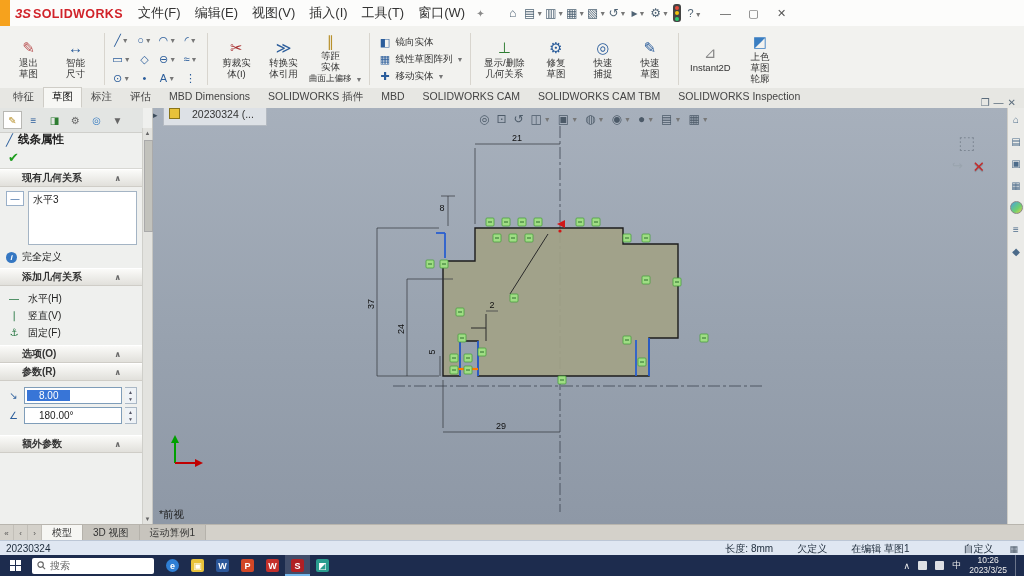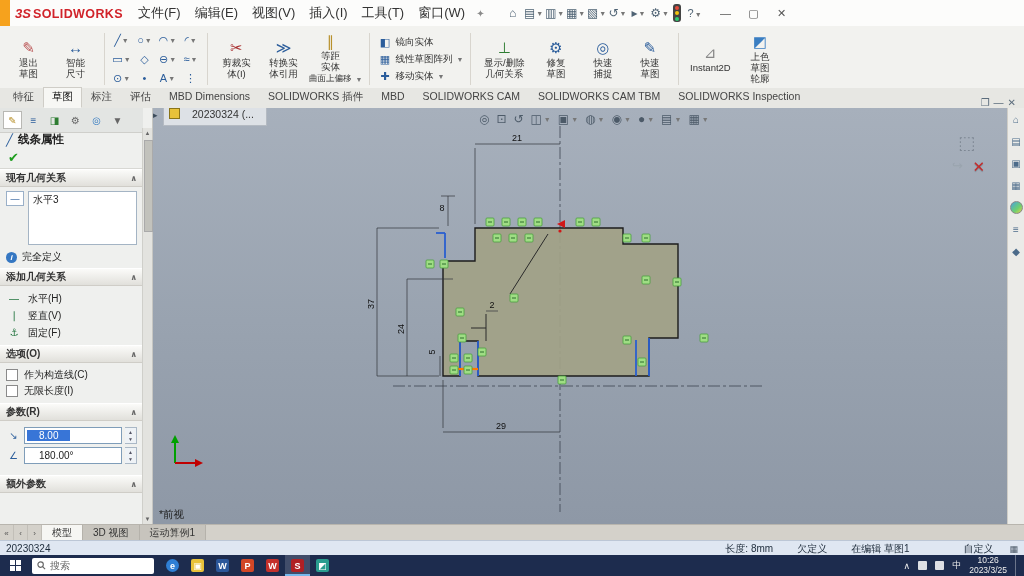--- a/index.html
+++ b/index.html
@@ -42,21 +42,21 @@
   .docwin{margin-left:auto;display:flex;gap:4px;padding:0 8px;color:#5c6d7d;font-size:10px;align-items:center;}
   
   .main{position:absolute;top:108px;left:0;width:1024px;height:416px;display:flex;}
   .pm{width:152px;background:#eff0ee;border-right:1px solid #c6c6c2;position:relative;flex:none;}
   .pm-inner{position:absolute;top:20px;left:0;right:9px;bottom:0;overflow:hidden;}
   .pm-tabs{height:20px;display:flex;align-items:center;gap:2px;padding:2px 3px;background:#e3e5e3;border-bottom:1px solid #cfcfcb;position:absolute;top:0;left:0;right:9px;}
   .pm-tab{width:17px;height:16px;display:flex;align-items:center;justify-content:center;font-size:10px;border:1px solid transparent;}
   .pm-tab.active{background:#fff;border-color:#b8b8b4;}
   .pm-title{display:flex;align-items:center;gap:5px;padding:4px 6px 2px;font-weight:bold;font-size:11.5px;color:#222;}
   .pm-check{padding:1px 8px 3px;border-bottom:1px solid #d8d8d4;color:#1d9e1d;font-size:13px;font-weight:bold;}
-  .sec-h{height:16px;background:linear-gradient(#fbfbf9,#e1e0db);border-top:1px solid #fff;border-bottom:1px solid #cfcdc7;display:flex;align-items:center;padding:0 6px;font-weight:bold;font-size:10px;color:#333;}
+  .sec-h{height:16px;background:linear-gradient(#fbfbf9,#e1e0db);border-top:1px solid #fff;border-bottom:1px solid #cfcdc7;display:flex;align-items:center;padding:0 22px;font-weight:bold;font-size:10px;color:#333;}
   .sec-h .chev{margin-left:auto;color:#666;font-size:8px;}
   .sec-b{padding:4px 6px;font-size:10px;color:#222;}
   .relbox{display:flex;gap:4px;align-items:flex-start;}
   .rel-icon{width:16px;height:13px;border:1px solid #9ab0c8;background:#fff;display:flex;align-items:center;justify-content:center;font-size:9px;color:#2b5d9b;flex:none;}
   .listbox{flex:1;height:52px;background:#fff;border:1px solid #a4b4c4;overflow:hidden;}
   .listbox .li{padding:1px 4px;font-size:10px;}
   .status-row{display:flex;gap:5px;align-items:center;margin-top:5px;}
   .info-icon{width:11px;height:11px;border-radius:50%;background:#3577c2;color:#fff;font-size:8px;display:flex;align-items:center;justify-content:center;font-style:italic;font-weight:bold;flex:none;}
   .addrel-row{display:flex;align-items:center;gap:6px;height:17px;}
   .addrel-ic{width:16px;text-align:center;font-size:10px;color:#20733d;flex:none;}
@@ -395,30 +395,20 @@
             <div class="addrel-row">
               <span class="addrel-ic">⚓</span>
               <span>固定(F)</span>
             </div>
           </div>
 
         <div class="sec-h">
           <span>选项(O)</span>
             <span class="chev">∧</span>
         </div>
-        <div class="sec-b" id="opts">
-            <div class="chk-row">
-              <span class="chk"></span>
-              <span>作为构造线(C)</span>
-            </div>
-            <div class="chk-row">
-              <span class="chk"></span>
-              <span>无限长度(I)</span>
-            </div>
-          </div>
 
         <div class="sec-h">
           <span>参数(R)</span>
             <span class="chev">∧</span>
         </div>
         <div class="sec-b" id="params">
             <div class="param-row">
               <span class="param-ic">↘</span>
               <div class="param-field">
                 <span class="val sel">8.00</span>

